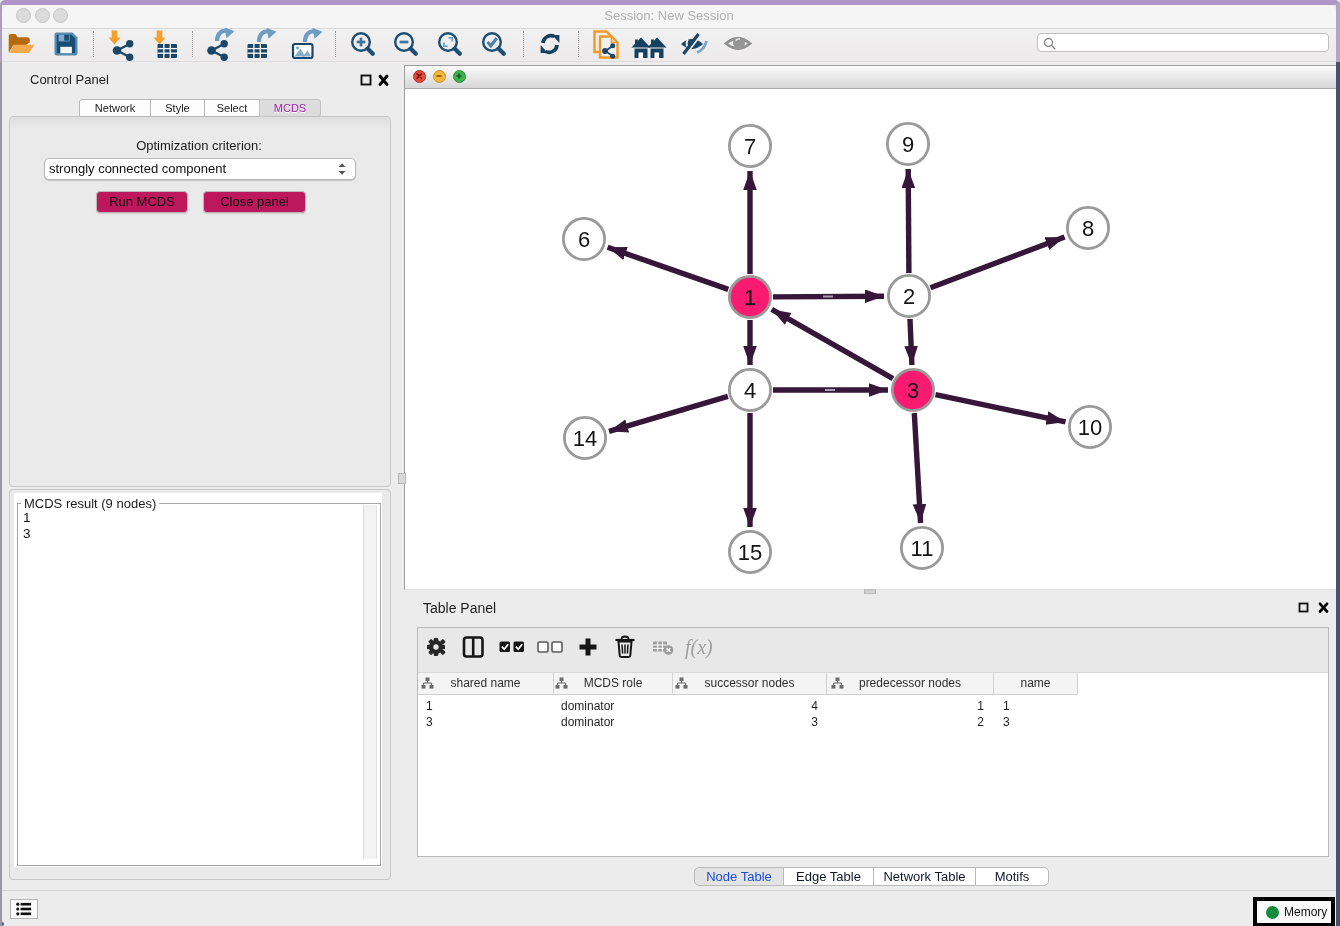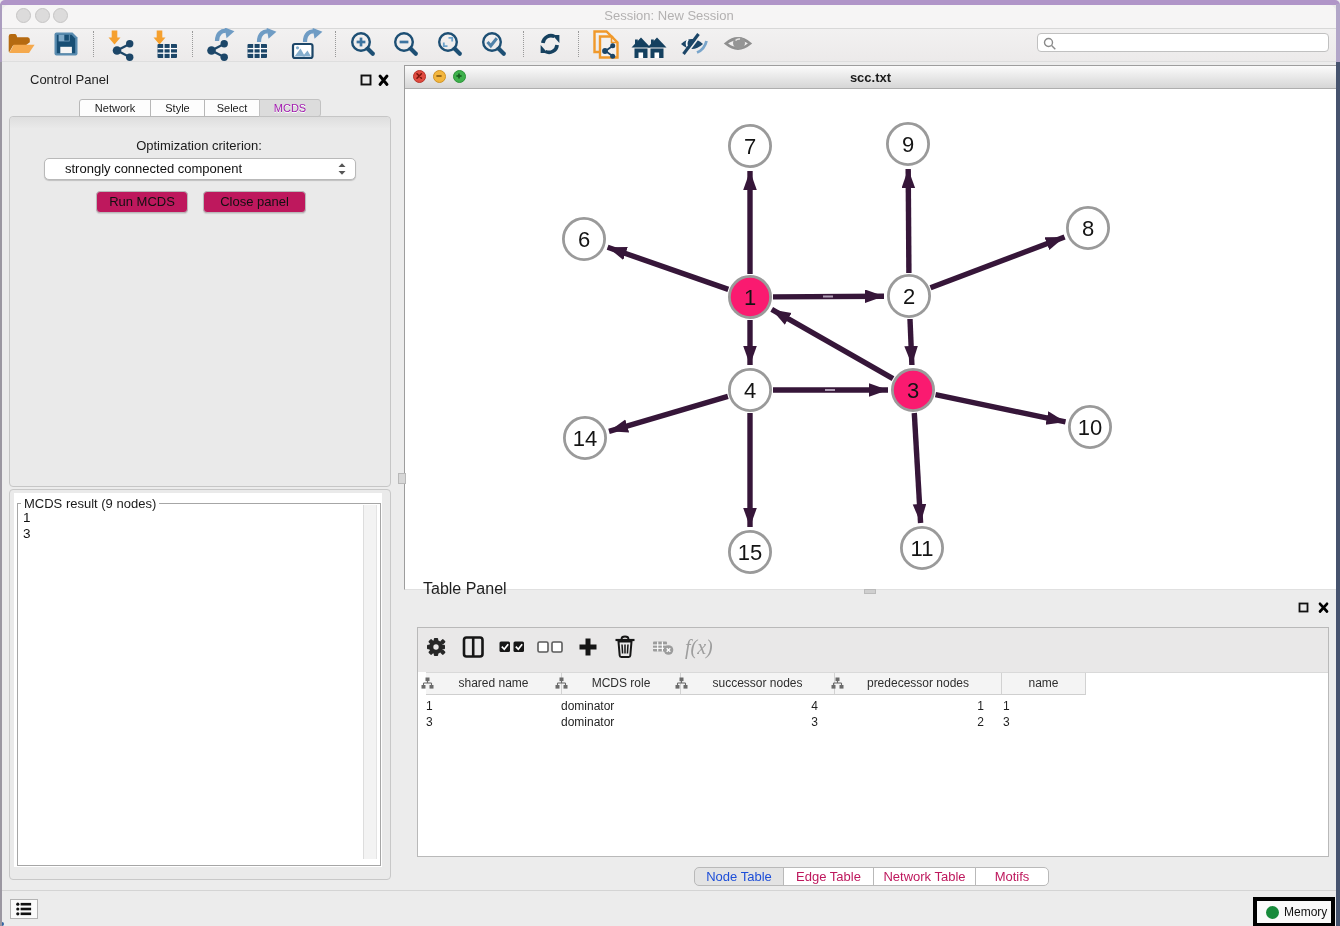--- a/index.html
+++ b/index.html
@@ -32,27 +32,27 @@
   #mcdsgroup{left:17px;top:503px;width:362px;height:361px;border:1px solid #a6a6a6;z-index:3}
   #mcdslabel{left:21px;top:496px;font-size:13px;color:#1b1b1b;background:#fff;padding:0 3px;z-index:4}
   #mcdswhite{left:14px;top:493px;width:368px;height:374px;background:#fff;z-index:2}
   #mcdsscroll{position:absolute;right:5px;top:12px;width:12px;height:354px;background:#f3f3f3;border-left:1px solid #ddd;border-right:1px solid #e4e4e4;z-index:4}
   
   #netframe{left:404px;top:65px;width:931px;height:523px;background:#fff;border:1px solid #9d9d9d;border-bottom:1px solid #e0e0e0}
   #nettitle{position:absolute;left:0;top:0;right:0;height:22px;background:linear-gradient(#fbfbfb,#d6d6d6);border-bottom:1px solid #aeaeae}
   #nettext{position:absolute;left:0;right:0;top:4px;text-align:center;font-size:13px;font-weight:700;color:#1b1b1b}
   .tlight{position:absolute;top:4px;width:11px;height:11px;border-radius:50%;}
   
-  #tptitle{left:423px;top:580px;font-size:16px;color:#1e1e1e}
+  #tptitle{left:423px;top:600px;font-size:14px;color:#1e1e1e}
   #tablebox{left:417px;top:627px;width:910px;height:228px;background:#fff;border:1px solid #b9b9b9}
   #tabletoolbar{position:absolute;left:0;top:0;right:0;height:44px;background:#e9e8e8}
-  #theader{position:absolute;left:8px;top:44px;right:0;height:22px;border-top:1px solid #d9d9d9}
+  #theader{position:absolute;left:0;top:44px;right:0;height:22px;border-top:1px solid #d9d9d9}
   .hcell{position:absolute;top:0;height:21px;background:#f4f4f4;border-right:1px solid #d2d2d2;border-bottom:1px solid #cfcfcf;font-size:12px;color:#2e2e2e;text-align:center;line-height:21px}
   .trow{position:absolute;font-size:12px;color:#1f1f1f;height:16px;line-height:16px}
-  .btab{position:absolute;top:867px;height:17px;background:#fff;border:1px solid #b9b9b9;font-size:13px;font-weight:500;color:#be185d;text-align:center;line-height:17px}
+  .btab{position:absolute;top:867px;height:17px;background:#fff;border:1px solid #b9b9b9;font-size:13px;font-weight:500;color:#0f172a;text-align:center;line-height:17px}
   
   #statusline{left:0;top:890px;width:1340px;height:0;border-top:1px solid #d4d4d4}
   #listbtn{left:10px;top:899px;width:26px;height:18px;background:#fbfbfb;border:1px solid #b4b4b4}
   #membtn{left:1253px;top:897px;width:74px;height:22px;background:#fafafa;border:4px solid #000000;font-size:12px;color:#111}
 </style>
 </head>
 <body>
 
   <div class="abs" id="mactitle">
     <div class="maclight" style="left:14px"></div>
@@ -198,21 +198,21 @@
   <div class="abs" id="cpane">
     <div class="topstrip"></div>
   </div>
   <div class="abs" id="rpane"></div>
   <div class="tab" style="left:79px;width:70px;border-radius:3px 0 0 0">Network</div>
   <div class="tab" style="left:150px;width:53px">Style</div>
   <div class="tab" style="left:204px;width:54px">Select</div>
   <div class="tab" style="left:259px;width:60px;background:#dcdcdc;color:#a21caf;text-shadow:0 1px 0 #fff;border-color:#c2c2c2;border-radius:0 3px 3px 0">MCDS</div>
   <div class="abs" id="subpane">
     <div class="abs" id="optlabel">Optimization criterion:</div>
-    <div class="abs" id="dropdown"><span style="padding-left:20px">strongly connected component</span>
+    <div class="abs" id="dropdown"><span style="padding-left:4px">strongly connected component</span>
       <svg style="position:absolute;right:8px;top:3px" width="10" height="14" viewBox="0 0 10 14">
         <path d="M1.5 5 L5 1.2 L8.5 5 Z" fill="#555"></path>
         <path d="M1.5 9 L5 12.8 L8.5 9 Z" fill="#555"></path>
       </svg>
     </div>
     <div class="btn" style="left:83px;width:90px">Run MCDS</div>
     <div class="btn" style="left:190px;width:101px">Close panel</div>
   </div>
   <div class="abs" id="mcdsgroup"></div>
   <div class="abs" id="mcdswhite">
@@ -225,21 +225,20 @@
     <div id="nettitle">
       <div class="tlight" style="left:8px;background:#e04b40;border:1px solid #b73229"></div>
       <div class="tlight" style="left:28px;background:#f3b63d;border:1px solid #cf9325"></div>
       <div class="tlight" style="left:48px;background:#3eb14c;border:1px solid #2a9338"></div>
       <svg style="position:absolute;left:8px;top:3px" width="55" height="15" viewBox="0 0 55 15">
         <path d="M4 4.8 L8.4 9.2 M8.4 4.8 L4 9.2" stroke="#7c150c" stroke-width="1.6" stroke-linecap="round"></path>
         <line x1="23.4" y1="7" x2="28.6" y2="7" stroke="#8a5d12" stroke-width="1.7"></line>
         <line x1="43.4" y1="7" x2="48.6" y2="7" stroke="#175f22" stroke-width="1.7"></line>
         <line x1="46" y1="4.4" x2="46" y2="9.6" stroke="#175f22" stroke-width="1.7"></line>
       </svg>
-      <div id="nettext">scc.txt</div>
     </div>
   </div>
   <svg class="abs" id="graph" style="left:405px;top:88px" width="930" height="500" viewBox="405 88 930 500">
     <defs>
       <marker id="arr" markerUnits="userSpaceOnUse" markerWidth="22" markerHeight="16" refX="19" refY="6.8" orient="auto">
         <path d="M0,0 L19,6.8 L0,13.6 Z" fill="#361639"></path>
       </marker>
     </defs>
     <g stroke="#361639" stroke-width="5.4" marker-end="url(#arr)">
       <line x1="750" y1="274" x2="750" y2="171"></line>

